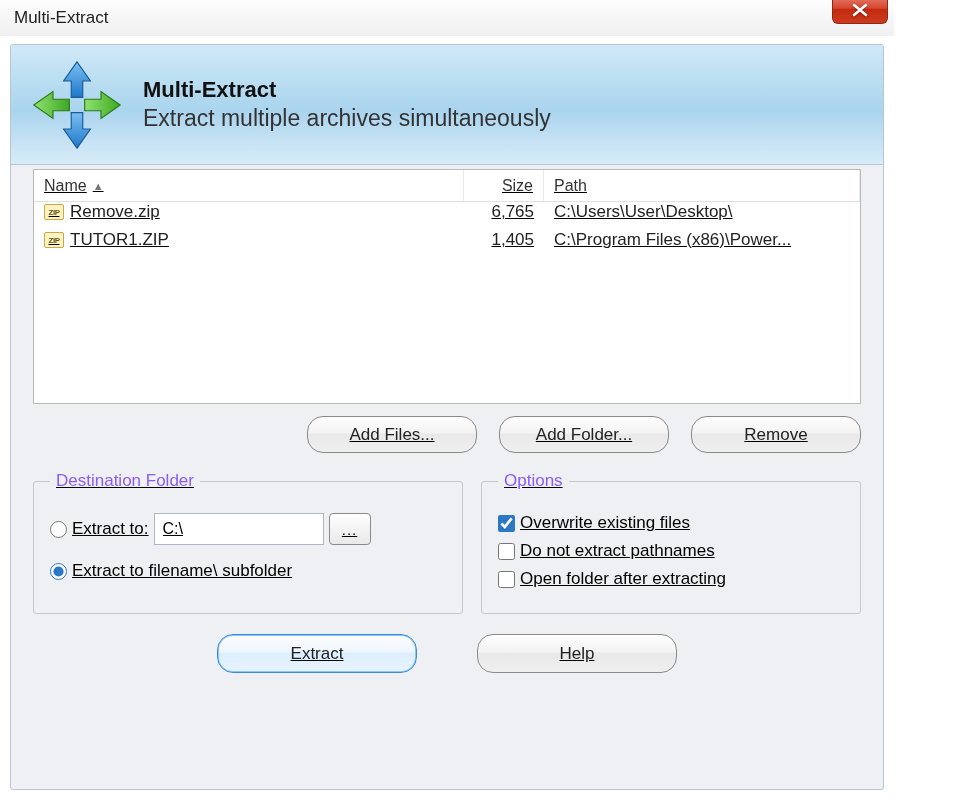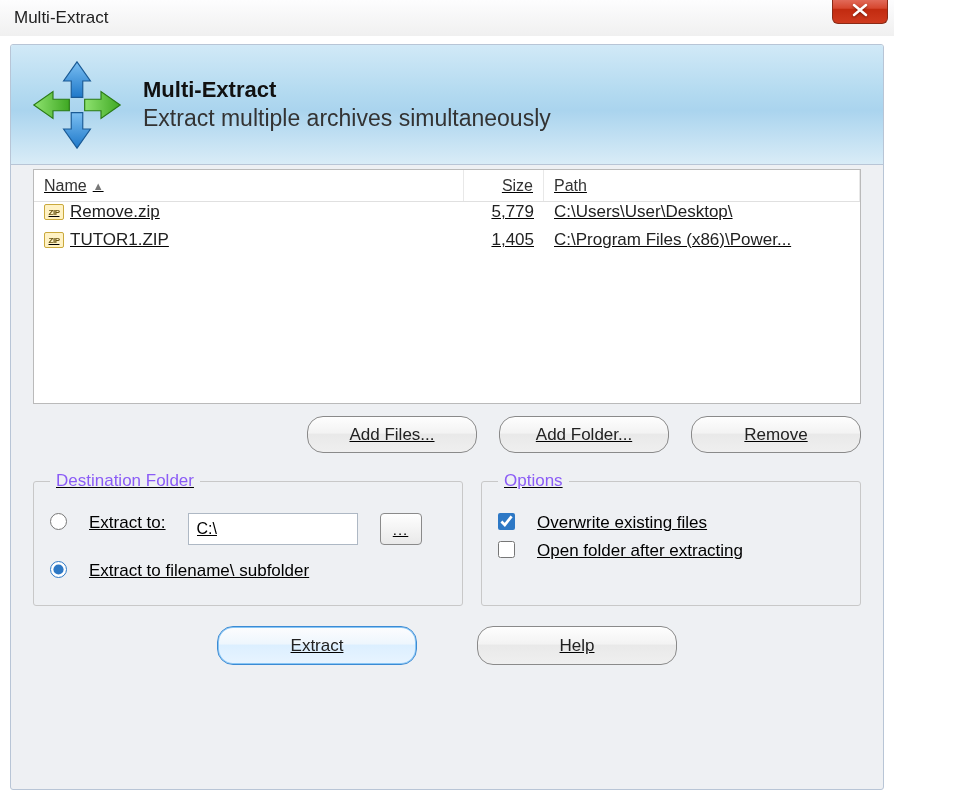--- a/index.html
+++ b/index.html
@@ -164,21 +164,22 @@
   border-radius: 3px;
   padding: 14px 16px 16px 16px;
   font-size: 17px;
 }
 fieldset.dest { flex: 0 0 430px; }
 fieldset.opts { flex: 1; }
 legend { padding: 0 6px; color: #8b5cf6; font-size: 17px; }
 
 .radio-row, .check-row {
   display: flex;
-  gap: 22px;
+  align-items: center;
+  gap: 5px;
   margin: 8px 0;
   font-size: 17px;
 }
 input[type=radio], input[type=checkbox] {
   width: 17px; height: 17px;
   accent-color: #2d78c5;
 }
 .path-input {
   width: 170px;
   height: 32px;
@@ -265,21 +266,21 @@
               <span>Path</span>
             </div>
         </div>
         <div class="list-body">
           <div class="list-row">
             <div class="col col-name">
               <span class="zip-icon">ZIP</span>
               <span>Remove.zip</span>
             </div>
             <div class="col col-size">
-                <span>5,779</span>
+                <span>6,765</span>
               </div>
             <div class="col col-path">
                 <span>C:\Users\User\Desktop\</span>
               </div>
           </div>
           <div class="list-row">
             <div class="col col-name">
               <span class="zip-icon">ZIP</span>
               <span>TUTOR1.ZIP</span>
             </div>
@@ -315,20 +316,24 @@
         </fieldset>
 
         <fieldset class="opts">
           <legend>Options</legend>
           <div class="check-row">
             <input type="checkbox" checked="" style="">
             <span>Overwrite existing files</span>
           </div>
           <div class="check-row">
             <input type="checkbox" style="">
+            <span>Do not extract pathnames</span>
+          </div>
+          <div class="check-row">
+            <input type="checkbox" style="">
             <span>Open folder after extracting</span>
           </div>
         </fieldset>
       </div>
 
       <div class="bottom-btns">
         <button class="btn primary">Extract</button>
         <button class="btn">Help</button>
       </div>
 

